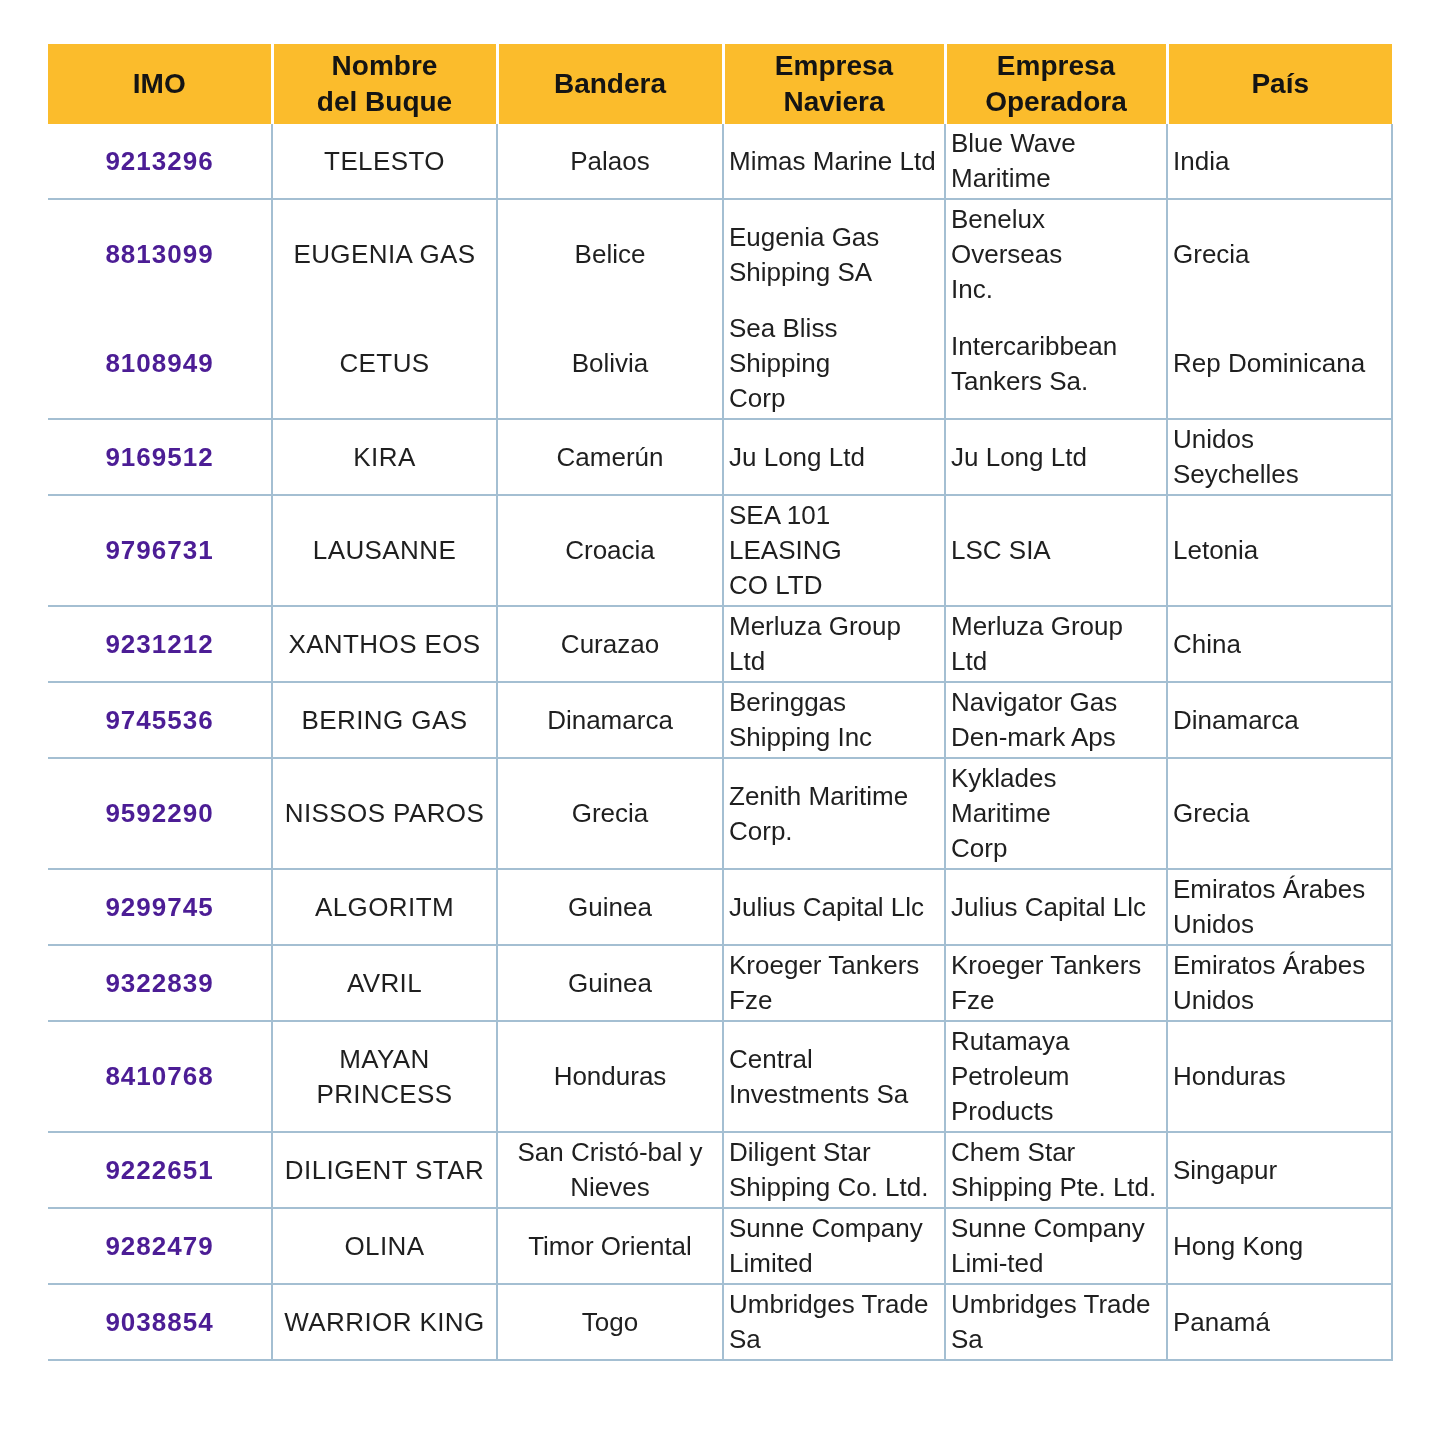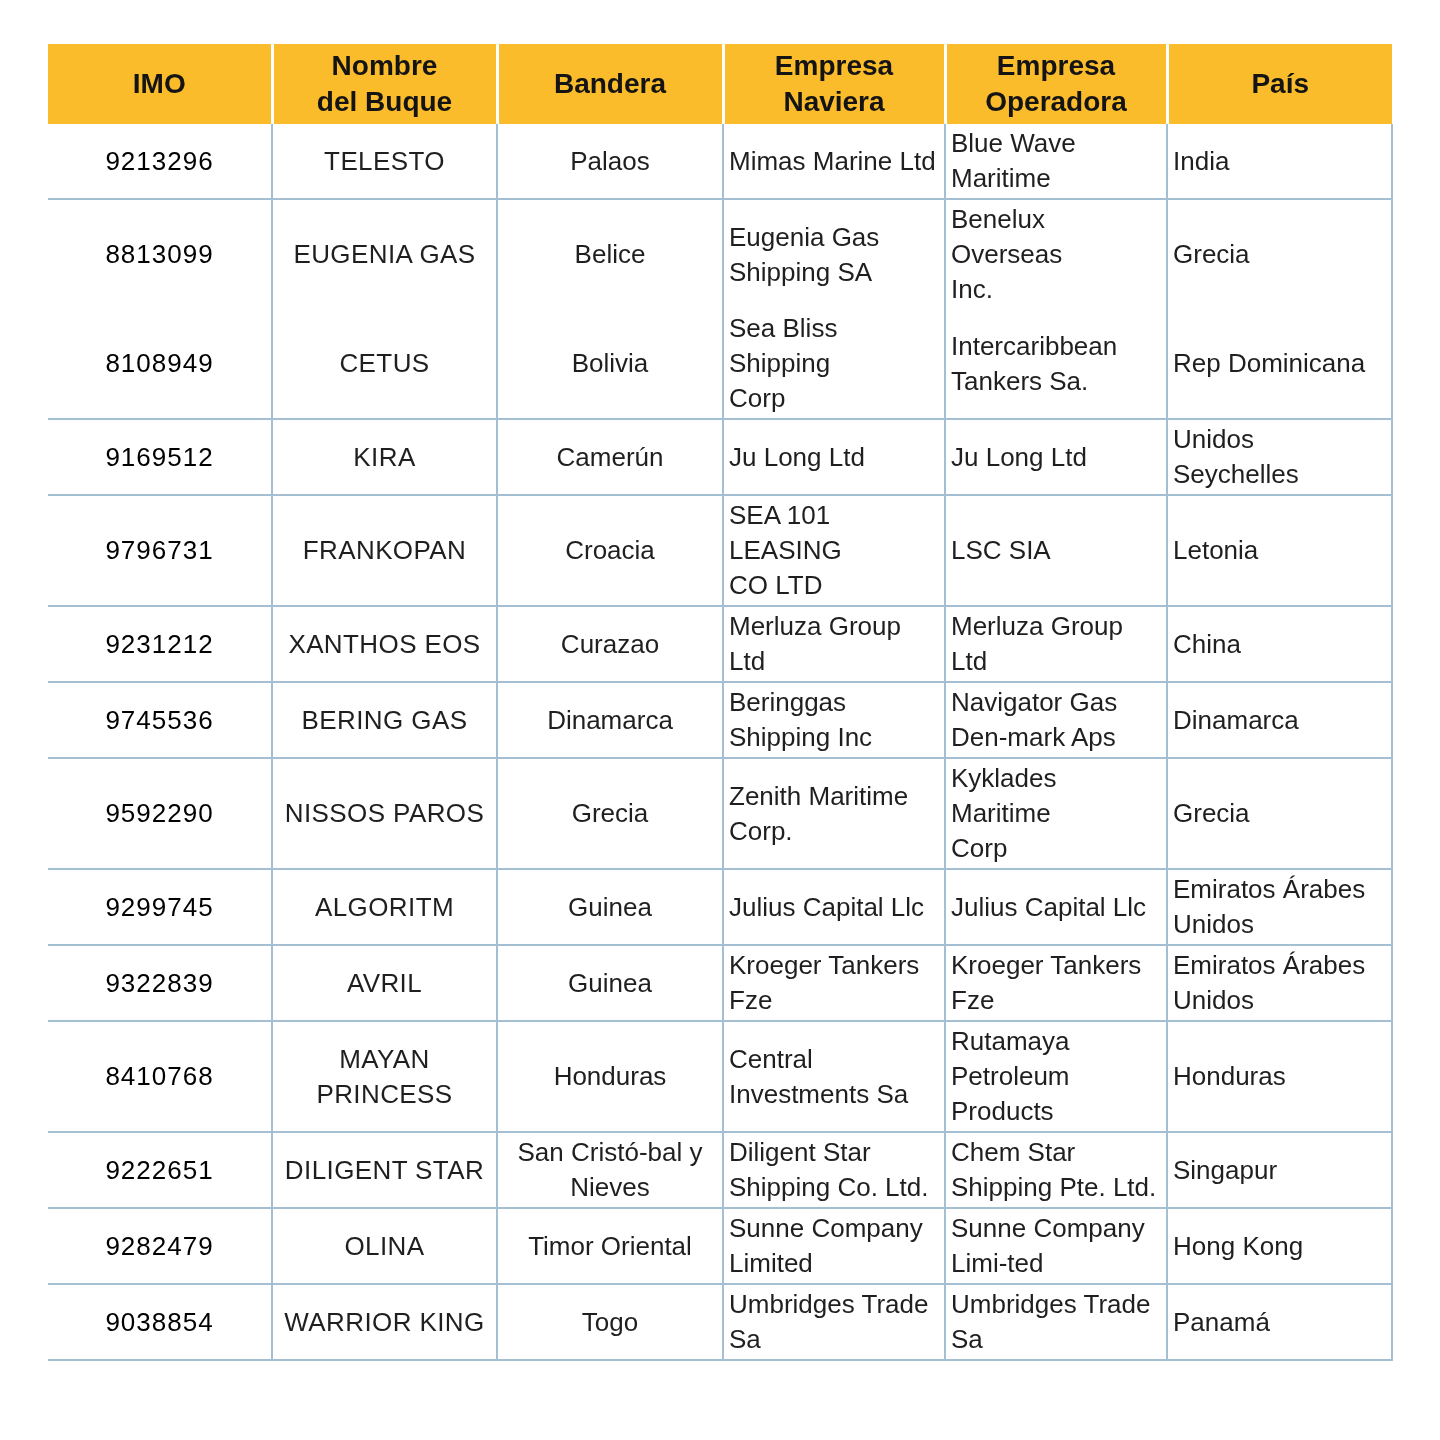--- a/index.html
+++ b/index.html
@@ -55,23 +55,23 @@
     vertical-align: middle;
     white-space: pre-line;
     padding: 2px 5px;
   }
   tr.merge td { border-bottom: none; }
 
   td.al-center { text-align: center; padding: 2px 2px; }
   td.al-left   { text-align: left; }
 
   td.col-imo {
-    font-weight: 400;
+    font-weight: 700;
     letter-spacing: 1px;
-    color: #000000;
+    color: #4c1d95;
   }
   td.col-nombre { letter-spacing: 0.4px; border-radius: 15px; }
 </style>
 </head>
 <body>
 
 <div class="page">
   <table class="ships">
     <colgroup>
       <col class="c1">
@@ -127,21 +127,21 @@
         <tr>
           <td class="col-imo al-center">9169512</td>
           <td class="col-nombre al-center">KIRA</td>
           <td class="col-bandera al-center">Camerún</td>
           <td class="col-naviera al-left">Ju Long Ltd</td>
           <td class="col-operadora al-left">Ju Long Ltd</td>
           <td class="col-pais al-left">Unidos Seychelles</td>
         </tr>
         <tr>
           <td class="col-imo al-center">9796731</td>
-          <td class="col-nombre al-center">FRANKOPAN</td>
+          <td class="col-nombre al-center">LAUSANNE</td>
           <td class="col-bandera al-center">Croacia</td>
           <td class="col-naviera al-left">SEA 101 LEASING
 CO LTD</td>
           <td class="col-operadora al-left">LSC SIA</td>
           <td class="col-pais al-left">Letonia</td>
         </tr>
         <tr>
           <td class="col-imo al-center">9231212</td>
           <td class="col-nombre al-center">XANTHOS EOS</td>
           <td class="col-bandera al-center">Curazao</td>

